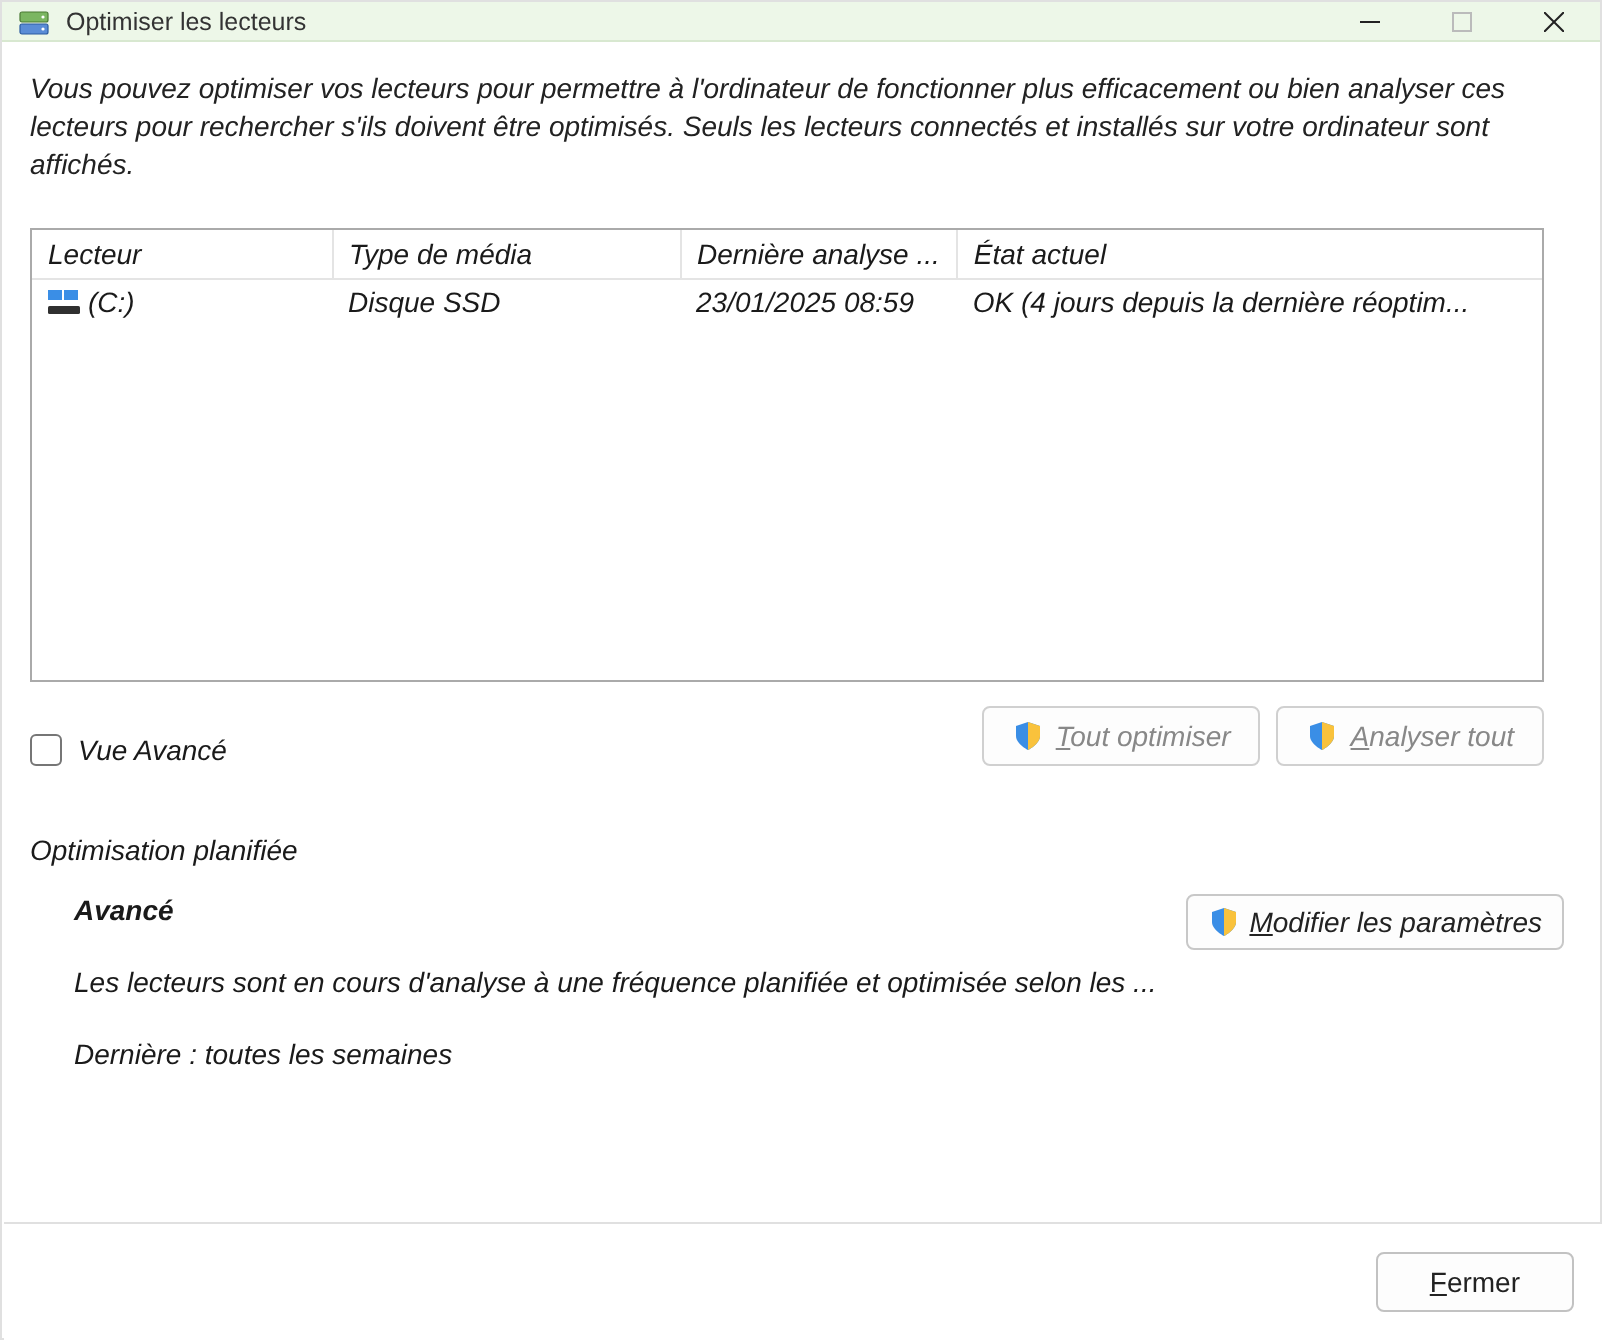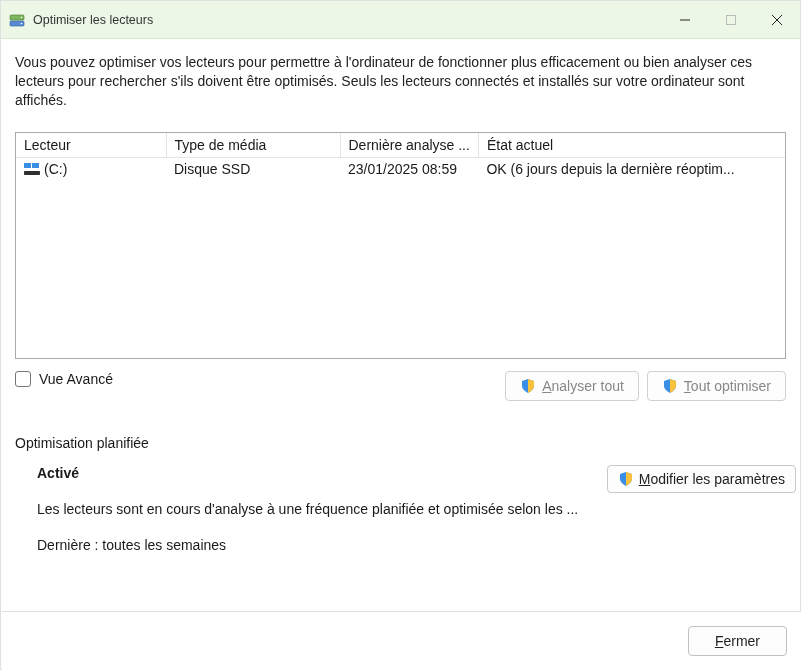--- a/index.html
+++ b/index.html
@@ -8,21 +8,21 @@
     font-family: "Segoe UI", sans-serif;
     font-size: 13px;
     color: #1a1a1a;
     background: #fff;
     width: 801px;
     height: 670px;
     overflow: hidden;
     border: 1px solid #e0e0e0;
   }
   .titlebar {
-    height: 38px;
+    height: 20px;
     background: #edf7e8;
     display: flex;
     align-items: center;
     padding-left: 8px;
     border-bottom: 1px solid #d8e8d0;
   }
   .titlebar-icon {
     width: 16px; height: 16px;
     margin-right: 8px;
   }
@@ -37,21 +37,22 @@
   }
   .win-btn {
     width: 46px;
     display: flex;
     align-items: center;
     justify-content: center;
     color: #333;
   }
   .win-btn.disabled { color: #aaa; }
   .content {
-    padding: 14px 14px 0 14px;
+    padding: 14px 28px 0 14px;
+    font-style: italic;
   }
   .description {
     font-size: 14px;
     line-height: 1.35;
     color: #222;
     margin-bottom: 22px;
   }
   .section-label {
     font-size: 14px;
     margin-bottom: 8px;
@@ -91,21 +92,21 @@
   .drive-table col.c2 { width: 174px; }
   .drive-table col.c3 { width: 135px; }
   .drive-table col.c4 { width: auto; }
   .drive-icon {
     display: inline-block;
     vertical-align: middle;
     margin-right: 4px;
   }
   .toolbar-row {
     display: flex;
-    align-items: flex-start;
+    align-items: flex-end;
     margin-bottom: 34px;
   }
   .checkbox-wrap {
     display: flex;
     align-items: center;
     gap: 8px;
     font-size: 14px;
   }
   .chk {
     width: 16px; height: 16px;
@@ -245,58 +246,58 @@
             <span class="drive-icon">
               <svg width="16" height="12" viewBox="0 0 16 12">
                 <rect x="0" y="0" width="7" height="5" fill="#3a8ee6"></rect>
                 <rect x="8" y="0" width="7" height="5" fill="#3a8ee6"></rect>
                 <rect x="0" y="8" width="16" height="4" rx="0.8" fill="#303030"></rect>
               </svg>
             </span><span>(C:)</span>
           </td>
           <td>Disque SSD</td>
           <td>23/01/2025 08:59</td>
-          <td>OK (6 jours depuis la dernière réoptim...</td>
+          <td>OK (4 jours depuis la dernière réoptim...</td>
         </tr>
       </tbody>
     </table>
   </div>
 
   <div class="toolbar-row">
     <label class="checkbox-wrap">
       <span class="chk"></span>
       <span>Vue Avancé</span>
     </label>
     <div class="spacer"></div>
     <div class="btn">
       <span class="shield">
         <svg viewBox="0 0 16 16" width="16" height="16">
           <path d="M8 1 L14 3 V8 C14 12 8 15 8 15 C8 15 2 12 2 8 V3 Z" fill="#3a8ee6"></path>
           <path d="M8 1 L14 3 V8 C14 12 8 15 8 15 Z" fill="#f9c23c"></path>
         </svg>
       </span>
-      <span><u>A</u><span>nalyser tout</span></span>
+      <span><u>T</u><span>out optimiser</span></span>
     </div>
     <div class="btn">
       <span class="shield">
         <svg viewBox="0 0 16 16" width="16" height="16">
           <path d="M8 1 L14 3 V8 C14 12 8 15 8 15 C8 15 2 12 2 8 V3 Z" fill="#3a8ee6"></path>
           <path d="M8 1 L14 3 V8 C14 12 8 15 8 15 Z" fill="#f9c23c"></path>
         </svg>
       </span>
-      <span><u>T</u><span>out optimiser</span></span>
+      <span><u>A</u><span>nalyser tout</span></span>
     </div>
   </div>
 
   <div class="section-heading">Optimisation planifiée</div>
 
   <div class="sched-block">
     <div class="sched-row">
       <div class="sched-text">
-        <div class="sched-status">Activé</div>
+        <div class="sched-status">Avancé</div>
         <div class="sched-desc">Les lecteurs sont en cours d'analyse à une fréquence planifiée et optimisée selon les ...</div>
         <div class="sched-freq">Dernière : toutes les semaines</div>
       </div>
       <div class="modify-btn">
         <span class="shield">
           <svg viewBox="0 0 16 16" width="16" height="16">
             <path d="M8 1 L14 3 V8 C14 12 8 15 8 15 C8 15 2 12 2 8 V3 Z" fill="#3a8ee6"></path>
             <path d="M8 1 L14 3 V8 C14 12 8 15 8 15 Z" fill="#f9c23c"></path>
           </svg>
         </span>

